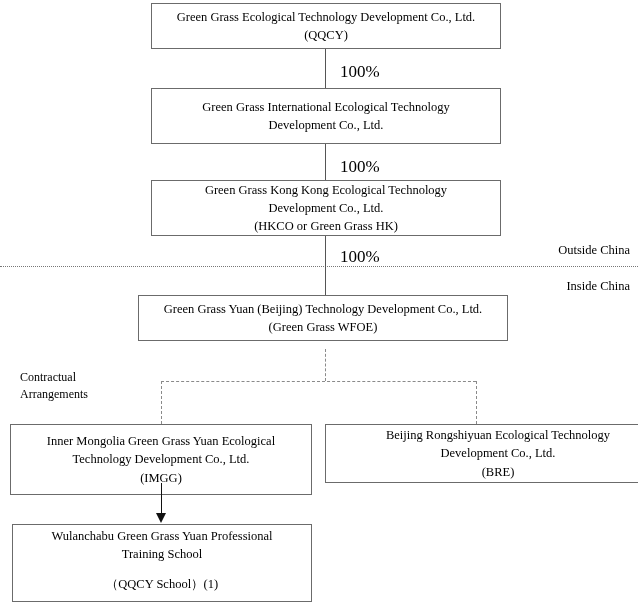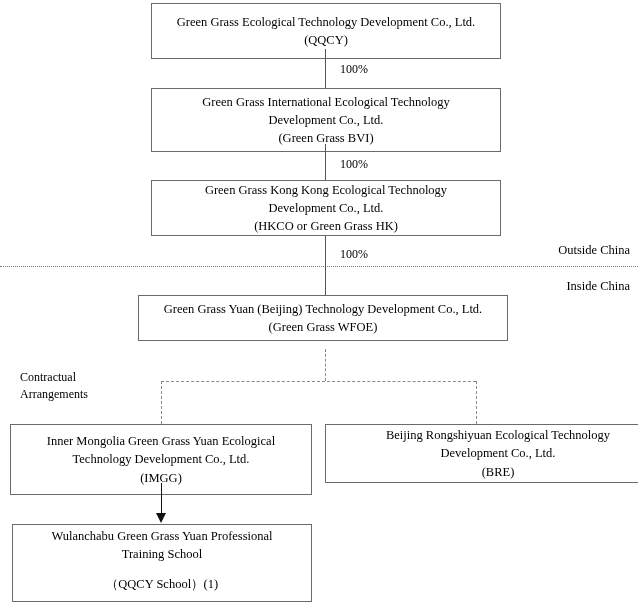--- a/index.html
+++ b/index.html
@@ -27,22 +27,22 @@
     flex-direction: column;
     align-items: center;
     justify-content: center;
     text-align: center;
     font-size: 12.5px;
     line-height: 1.45;
     padding: 2px 6px;
   }
   .node .line { display: block; white-space: nowrap; }
 
-  #node-qqcy      { left: 151px; top: 3px;   width: 350px; height: 56px; }
-  #node-bvi       { left: 151px; top: 88px;  width: 350px; height: 64px; }
+  #node-qqcy      { left: 151px; top: 3px;   width: 350px; height: 46px; }
+  #node-bvi       { left: 151px; top: 88px;  width: 350px; height: 56px; }
   #node-hkco      { left: 151px; top: 180px; width: 350px; height: 56px; }
   #node-wfoe      { left: 138px; top: 295px; width: 370px; height: 46px; }
   #node-imgg      { left: 10px;  top: 424px; width: 302px; height: 71px; }
   #node-bre       { left: 325px; top: 424px; width: 346px; height: 59px; }
   #node-school    { left: 12px;  top: 524px; width: 300px; height: 78px;
                     justify-content: flex-start; }
   #node-school .gap { height: 12px; }
 
   
   .conn-solid {
@@ -51,21 +51,21 @@
     border-left: 1px solid #555555;
   }
   #conn-qqcy-bvi  { left: 325px; top: 49px;  height: 39px; }
   #conn-bvi-hkco  { left: 325px; top: 144px; height: 36px; }
   #conn-hkco-div  { left: 325px; top: 236px; height: 31px; }
   #conn-div-wfoe  { left: 325px; top: 266px; height: 29px; }
 
   
   .pct {
     position: absolute;
-    font-size: 12px;
+    font-size: 17px;
     line-height: 1;
     white-space: nowrap;
   }
   #pct-1 { left: 340px; top: 63px; }
   #pct-2 { left: 340px; top: 158px; }
   #pct-3 { left: 340px; top: 248px; }
 
   
   #china-divider {
     position: absolute;
@@ -139,21 +139,20 @@
     <span class="line">Green Grass Ecological Technology Development Co., Ltd.</span>
     <span class="line">(QQCY)</span>
   </div>
 
   <div class="conn-solid" id="conn-qqcy-bvi"></div>
   <div class="pct" id="pct-1">100%</div>
 
   <div class="node" id="node-bvi">
     <span class="line">Green Grass International Ecological Technology</span>
     <span class="line">Development Co., Ltd.</span>
-    <span class="line">(Green Grass BVI)</span>
   </div>
 
   <div class="conn-solid" id="conn-bvi-hkco"></div>
   <div class="pct" id="pct-2">100%</div>
 
   <div class="node" id="node-hkco">
     <span class="line">Green Grass Kong Kong Ecological Technology</span>
     <span class="line">Development Co., Ltd.</span>
     <span class="line">(HKCO or Green Grass HK)</span>
   </div>

